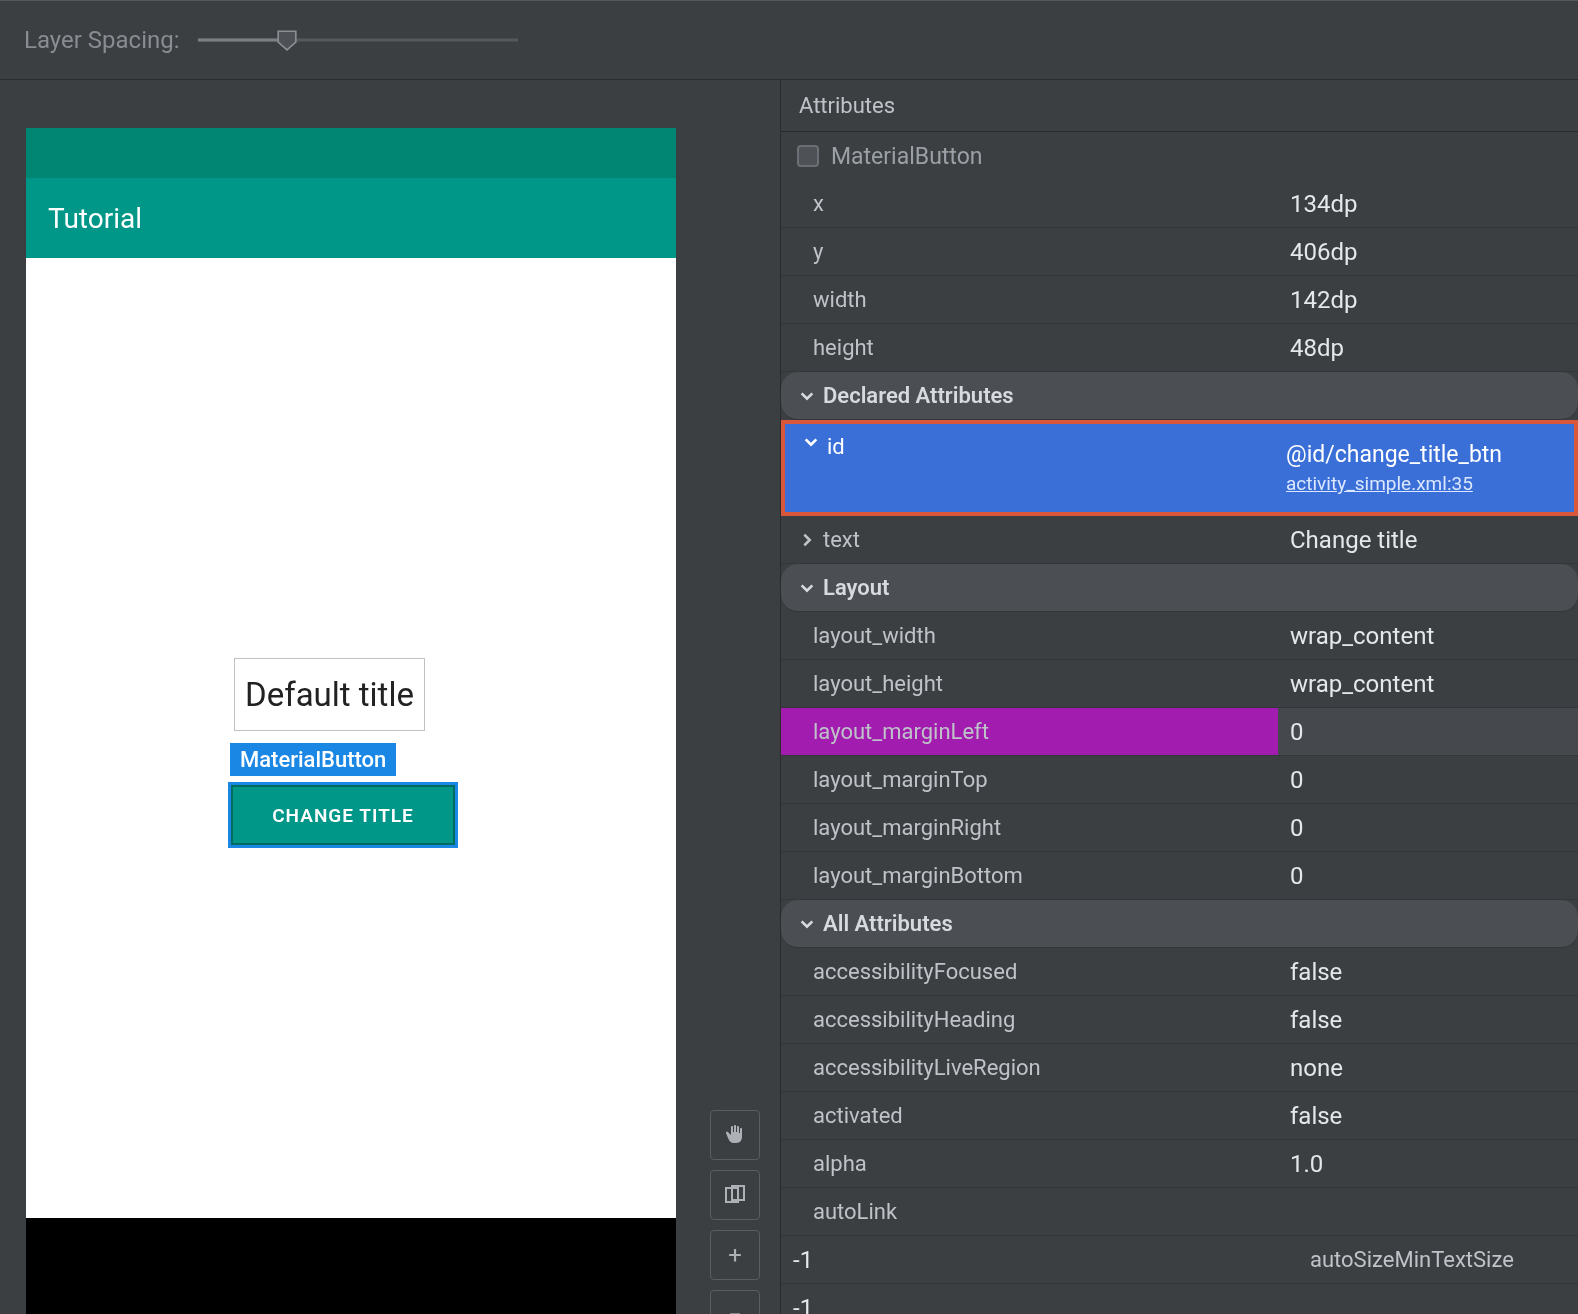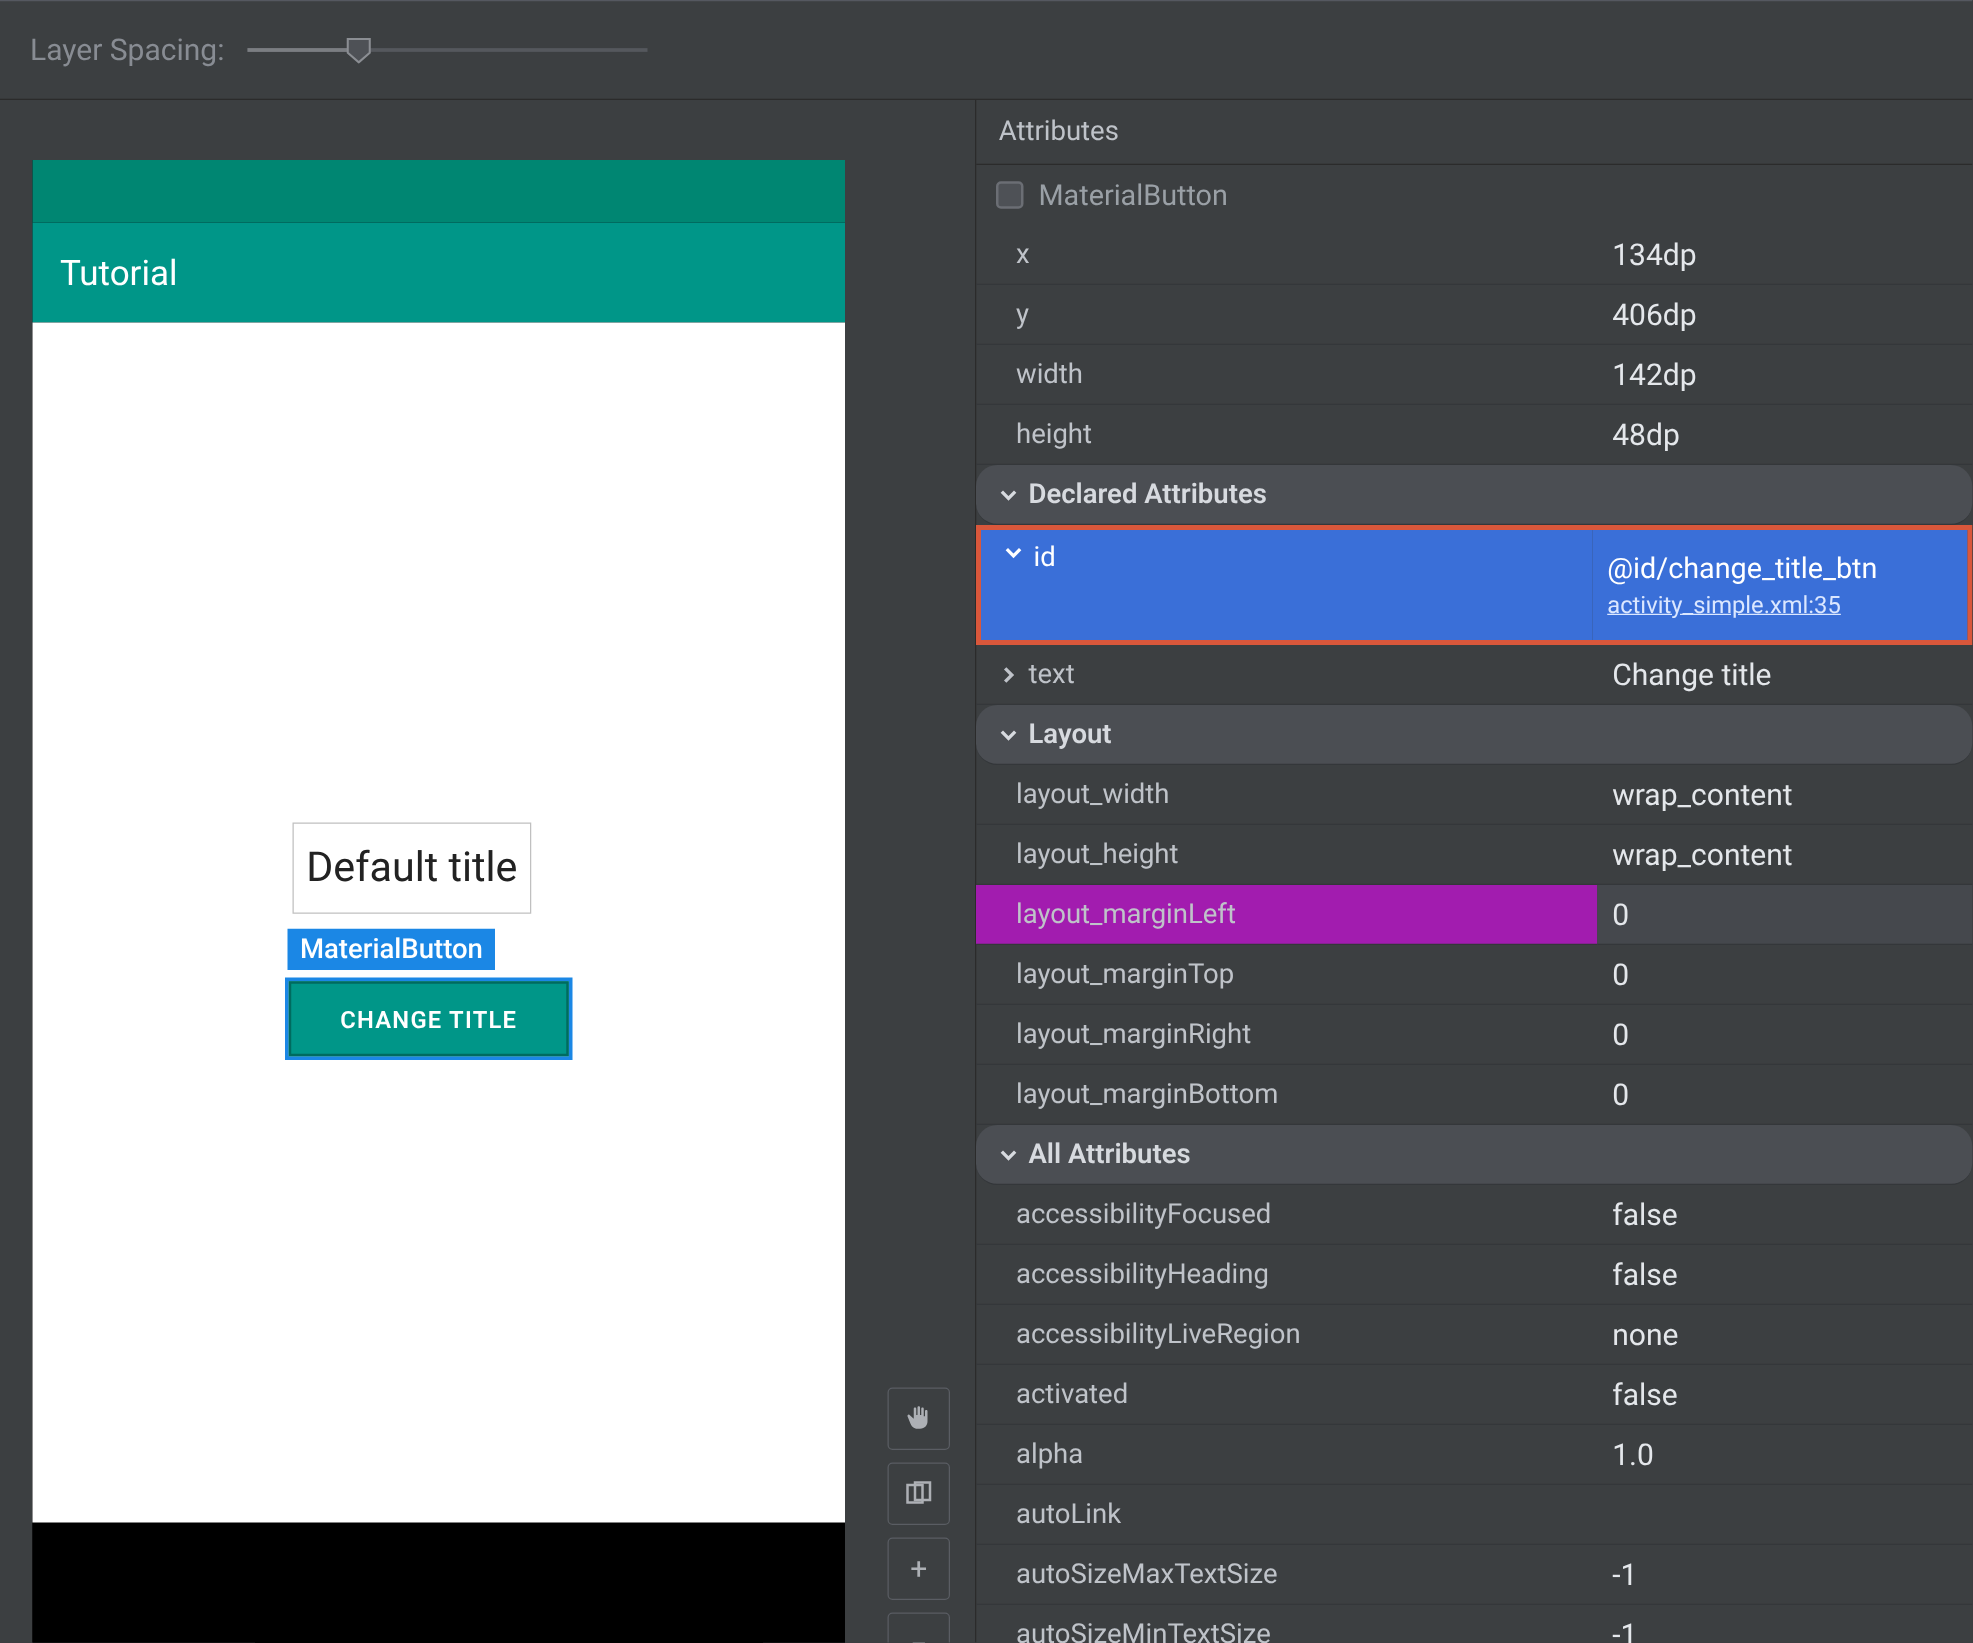--- a/index.html
+++ b/index.html
@@ -217,21 +217,20 @@
           <div class="cell key">accessibilityHeading</div>
           <div class="cell val">false</div>
           <div class="cell key">accessibilityLiveRegion</div>
           <div class="cell val">none</div>
           <div class="cell key">activated</div>
           <div class="cell val">false</div>
           <div class="cell key">alpha</div>
           <div class="cell val">1.0</div>
           <div class="cell key">autoLink</div>
           <div class="cell val"></div>
-          <div class="cell key">autoSizeMaxTextSize</div>
           <div class="cell val">-1</div>
           <div class="cell key">autoSizeMinTextSize</div>
           <div class="cell val">-1</div>
 
         </div>
       </div>
     </div>
 
   </div>
 </div>

